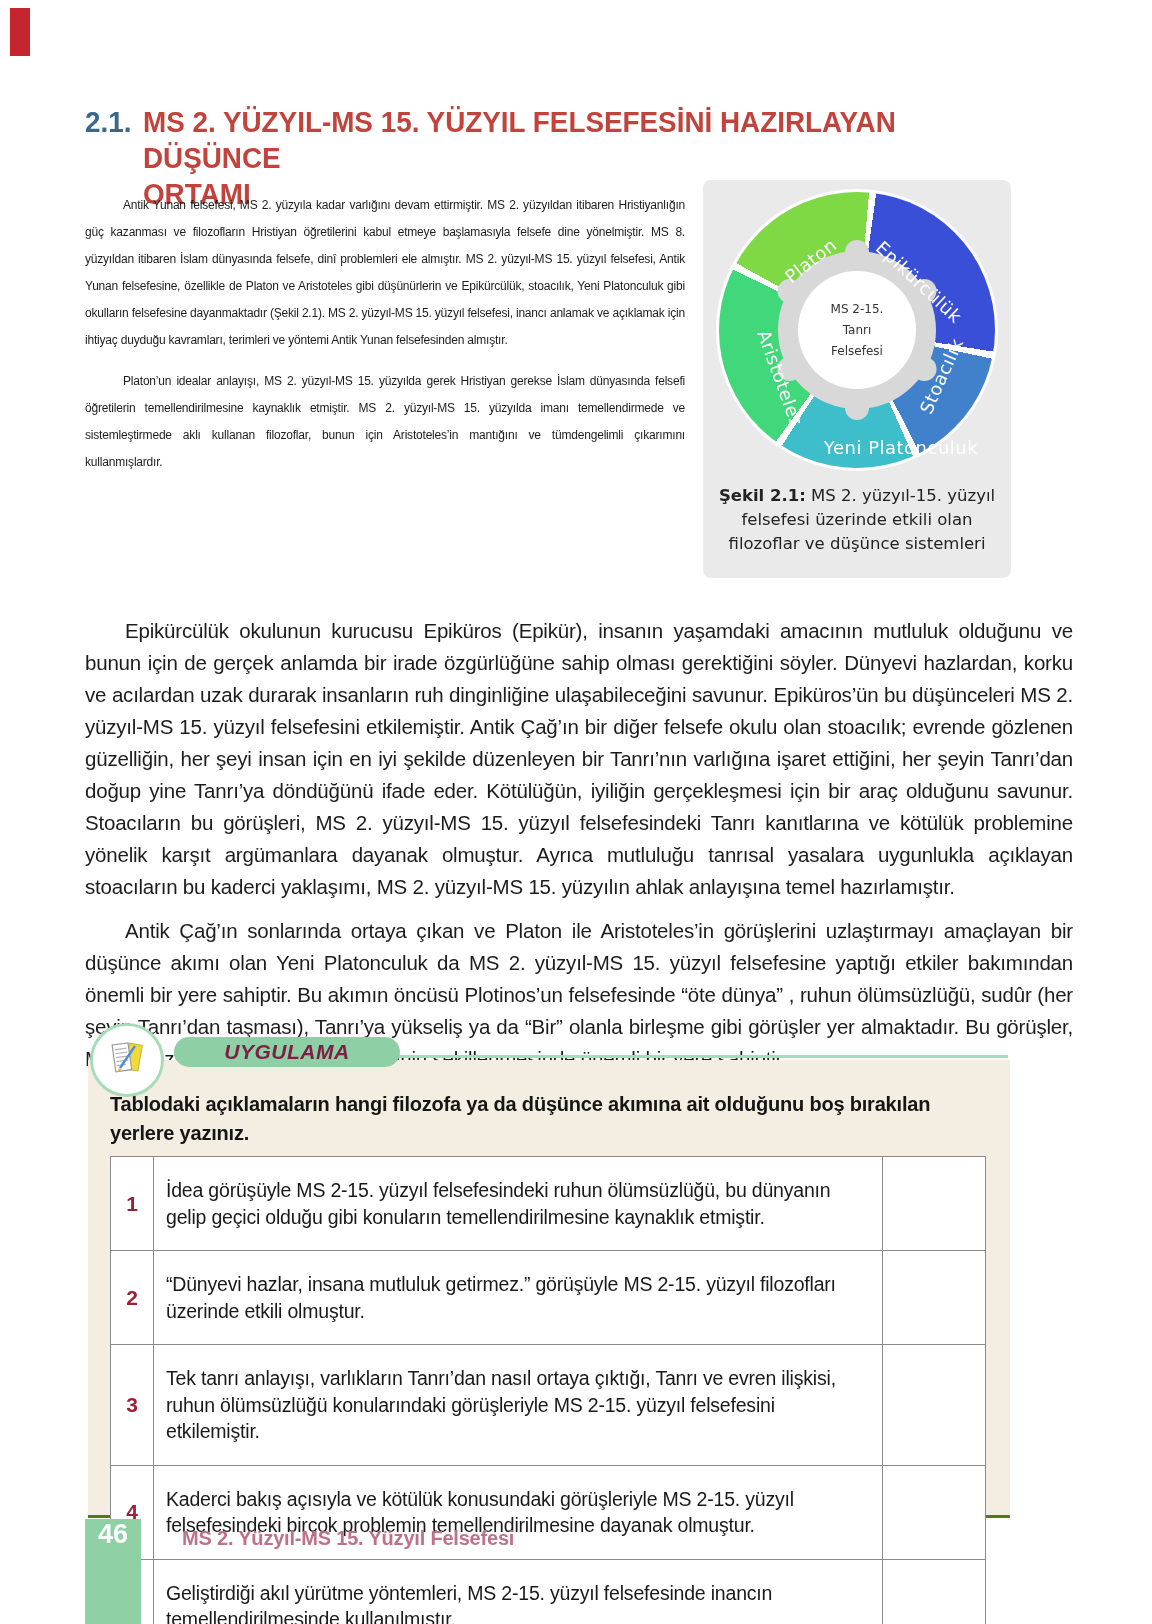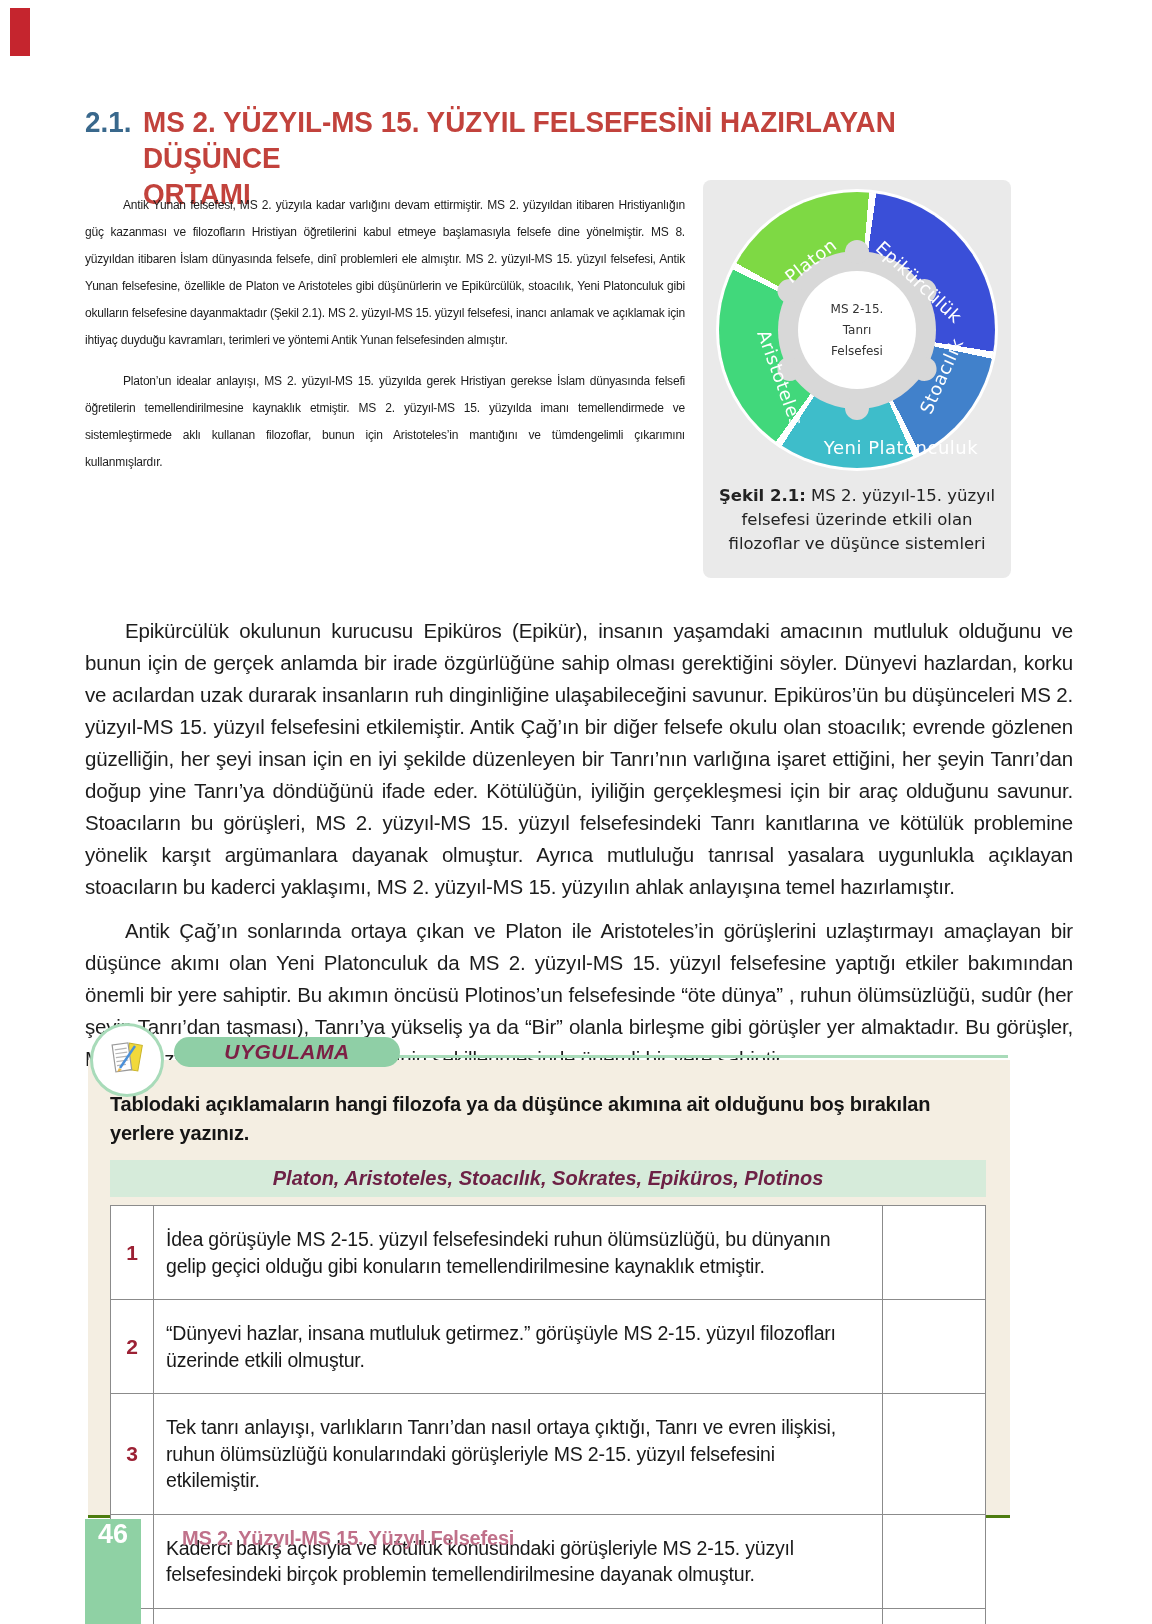--- a/index.html
+++ b/index.html
@@ -151,21 +151,20 @@
           <line x1="11" y1="27" x2="20" y2="27" stroke="#b5b5b5" stroke-width="1.2"></line>
         </g>
         <line x1="30" y1="8" x2="15" y2="30" stroke="#4a90d9" stroke-width="2.4"></line>
         <polygon points="14,30 12,34 17,32" fill="#e8b64c"></polygon>
       </svg>
     </div>
     <div class="badge-pill">UYGULAMA</div>
 
     <div class="activity-box">
       <div class="instruction">Tablodaki açıklamaların hangi filozofa ya da düşünce akımına ait olduğunu boş bırakılan yerlere yazınız.</div>
-      <div class="options-band">Platon, Aristoteles, Stoacılık, Sokrates, Epiküros, Plotinos</div>
       <table class="ex-table">
         <tbody>
           <tr>
             <td class="no">1</td>
             <td class="desc">İdea görüşüyle MS 2-15. yüzyıl felsefesindeki ruhun ölümsüzlüğü, bu dünyanın gelip geçici olduğu gibi konuların temellendirilmesine kaynaklık etmiştir.</td>
             <td class="ans"></td>
           </tr>
           <tr>
             <td class="no">2</td>
             <td class="desc">“Dünyevi hazlar, insana mutluluk getirmez.” görüşüyle MS 2-15. yüzyıl filozofları üzerinde etkili olmuştur.</td>

